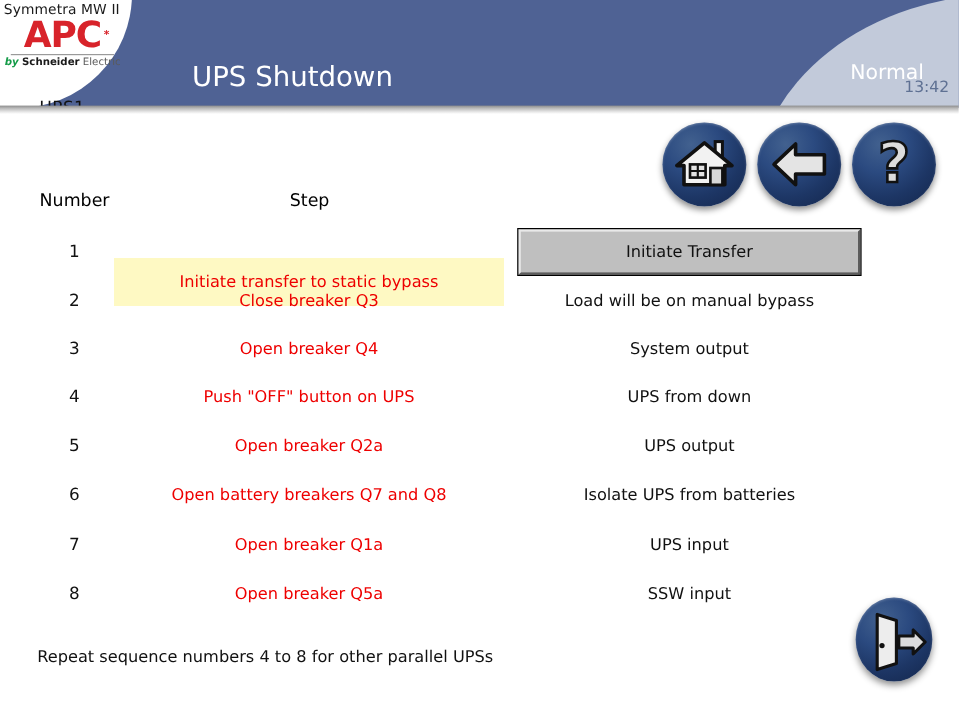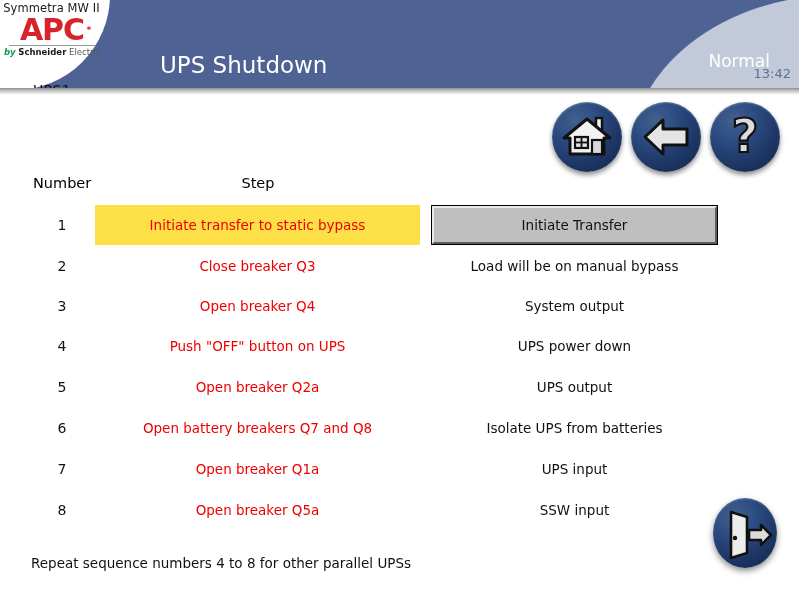--- a/index.html
+++ b/index.html
@@ -163,21 +163,21 @@
     background: radial-gradient(circle at 34% 26%, #42618f 0%, #2b4a80 34%, #1d3665 64%, #13254a 100%);
     box-shadow: 0 3px 6px rgba(0,0,0,0.45), inset 0 1px 2px rgba(255,255,255,0.22);
     cursor: pointer;
     z-index: 7;
   }
   .exit-btn svg { display: block; width: 64px; height: 70px; }
 
   
   .table-area {
     position: absolute;
-    left: 0; top: 95px;
+    left: 0; top: 80px;
     width: 691px; height: 503px;
   }
   .col-headers {
     position: absolute;
     left: 0; top: 80px;
     width: 799px; height: 20px;
   }
   .col-head {
     position: absolute;
     font-size: 14.5px;
@@ -205,21 +205,22 @@
   .cell-step {
     position: absolute;
     left: 95px; top: 0;
     width: 325px; height: 40px;
     display: flex; align-items: center; justify-content: center;
     font-size: 13.5px;
     color: #ee0000;
     text-align: center;
   }
   .cell-step.highlight {
-    background: #fde047;
+    background: #fef9c3;
+    margin-top: 25px;
   }
   .cell-action {
     position: absolute;
     left: 420px; top: 0;
     width: 309px; height: 40px;
     display: flex; align-items: center; justify-content: center;
     font-size: 13.5px;
     color: #111111;
     text-align: center;
   }
@@ -337,21 +338,21 @@
 
   <div class="row" style="top:191px">
     <div class="cell-num">3</div>
     <div class="cell-step">Open breaker Q4</div>
     <div class="cell-action">System output</div>
   </div>
 
   <div class="row" style="top:231px">
     <div class="cell-num">4</div>
     <div class="cell-step">Push "OFF" button on UPS</div>
-    <div class="cell-action">UPS power down</div>
+    <div class="cell-action">UPS from down</div>
   </div>
 
   <div class="row" style="top:272px">
     <div class="cell-num">5</div>
     <div class="cell-step">Open breaker Q2a</div>
     <div class="cell-action">UPS output</div>
   </div>
 
   <div class="row" style="top:313px">
     <div class="cell-num">6</div>

